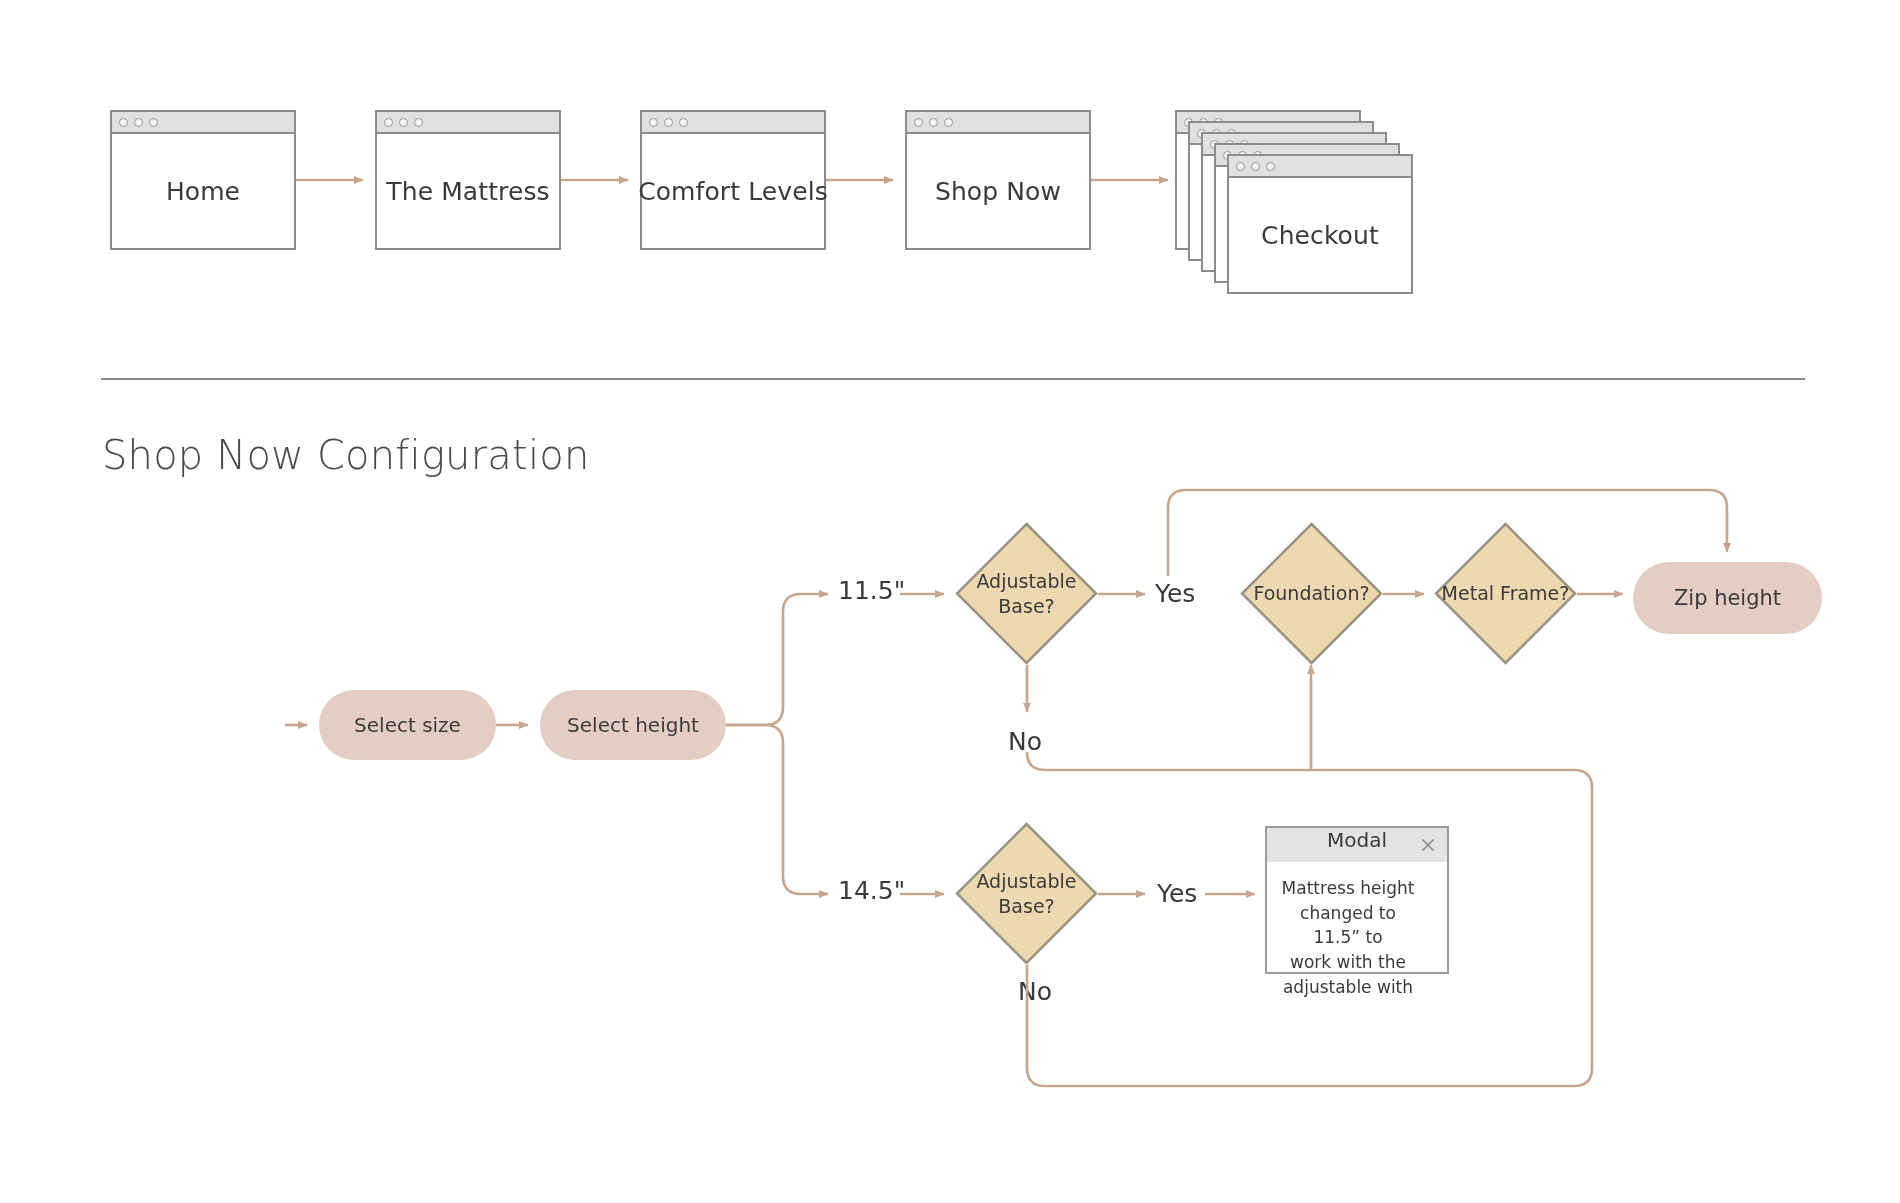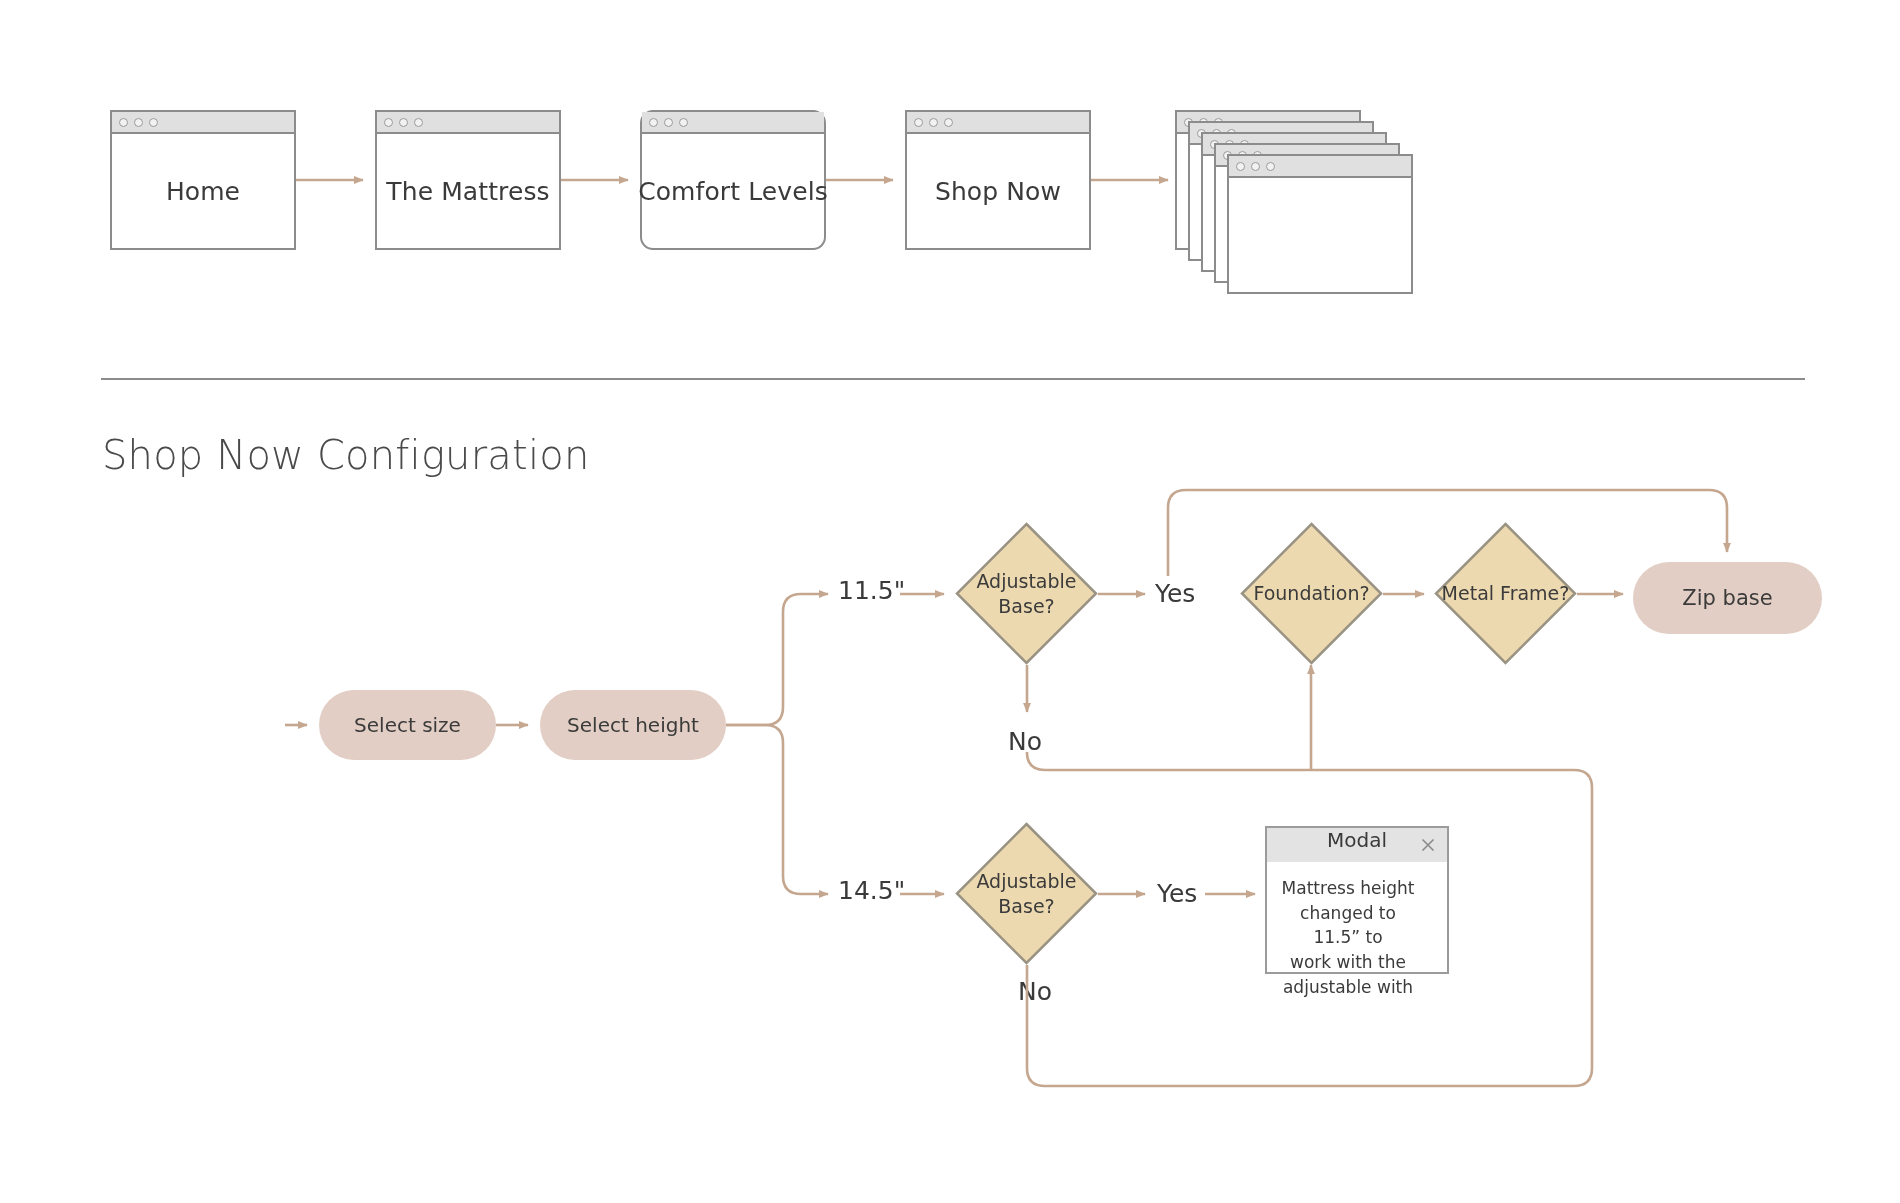--- a/index.html
+++ b/index.html
@@ -201,21 +201,21 @@
     <div class="titlebar">
       <span class="dot"></span>
       <span class="dot"></span>
       <span class="dot"></span>
     </div>
     <div class="body">
       <span class="label">The Mattress</span>
     </div>
   </div>
 
-  <div class="browser" style="left:640px; top:110px; width:186px; height:140px;border-radius:13px;">
+  <div class="browser" style="left:640px; top:110px; width:186px; height:140px;">
     <div class="titlebar">
       <span class="dot"></span>
       <span class="dot"></span>
       <span class="dot"></span>
     </div>
     <div class="body">
       <span class="label">Comfort Levels</span>
     </div>
   </div>
 
@@ -261,20 +261,23 @@
         <span class="dot"></span>
         <span class="dot"></span>
       </div>
       <div class="body"></div>
     </div>
     <div class="browser" style="left:52px; top:44px; width:186px; height:140px;">
       <div class="titlebar">
         <span class="dot"></span>
         <span class="dot"></span>
         <span class="dot"></span>
+      </div>
+      <div class="body">
+        <span class="label">Checkout</span>
       </div>
     </div>
   </div>
 
   <div class="divider" style="left:101px; top:378px; width:1704px;"></div>
 
   <div class="section-title" style="left:102px; top:432px;">Shop Now Configuration</div>
 
 
   <div class="pill" style="left:319px; top:690px; width:177px; height:70px;">Select size</div>
@@ -320,21 +323,21 @@
     <div class="dlabel">Foundation?</div>
   </div>
 
   <div class="diamond" style="left:1434px; top:522px; width:143px; height:143px;">
     <svg class="shape" viewBox="0 0 143 143">
       <polygon points="71.5,2 141,71.5 71.5,141 2,71.5" fill="#ecd9b0" stroke="#9a9384" stroke-width="2.5"></polygon>
     </svg>
     <div class="dlabel">Metal Frame?</div>
   </div>
 
-  <div class="pill" style="left:1633px; top:562px; width:189px; height:72px; font-size:21px;">Zip base</div>
+  <div class="pill" style="left:1633px; top:562px; width:189px; height:72px; font-size:21px;">Zip height</div>
 
   <div class="modal" style="left:1265px; top:826px; width:184px; height:148px;">
     <div class="m-bar">
       <span class="m-title">Modal</span>
       <span class="m-close">
         <svg viewBox="0 0 18 18" width="18" height="18" aria-hidden="true">
           <path d="M3.5 3.5 L14.5 14.5 M14.5 3.5 L3.5 14.5" stroke="#8a8a8a" stroke-width="1.6" fill="none"></path>
         </svg>
       </span>
     </div>

